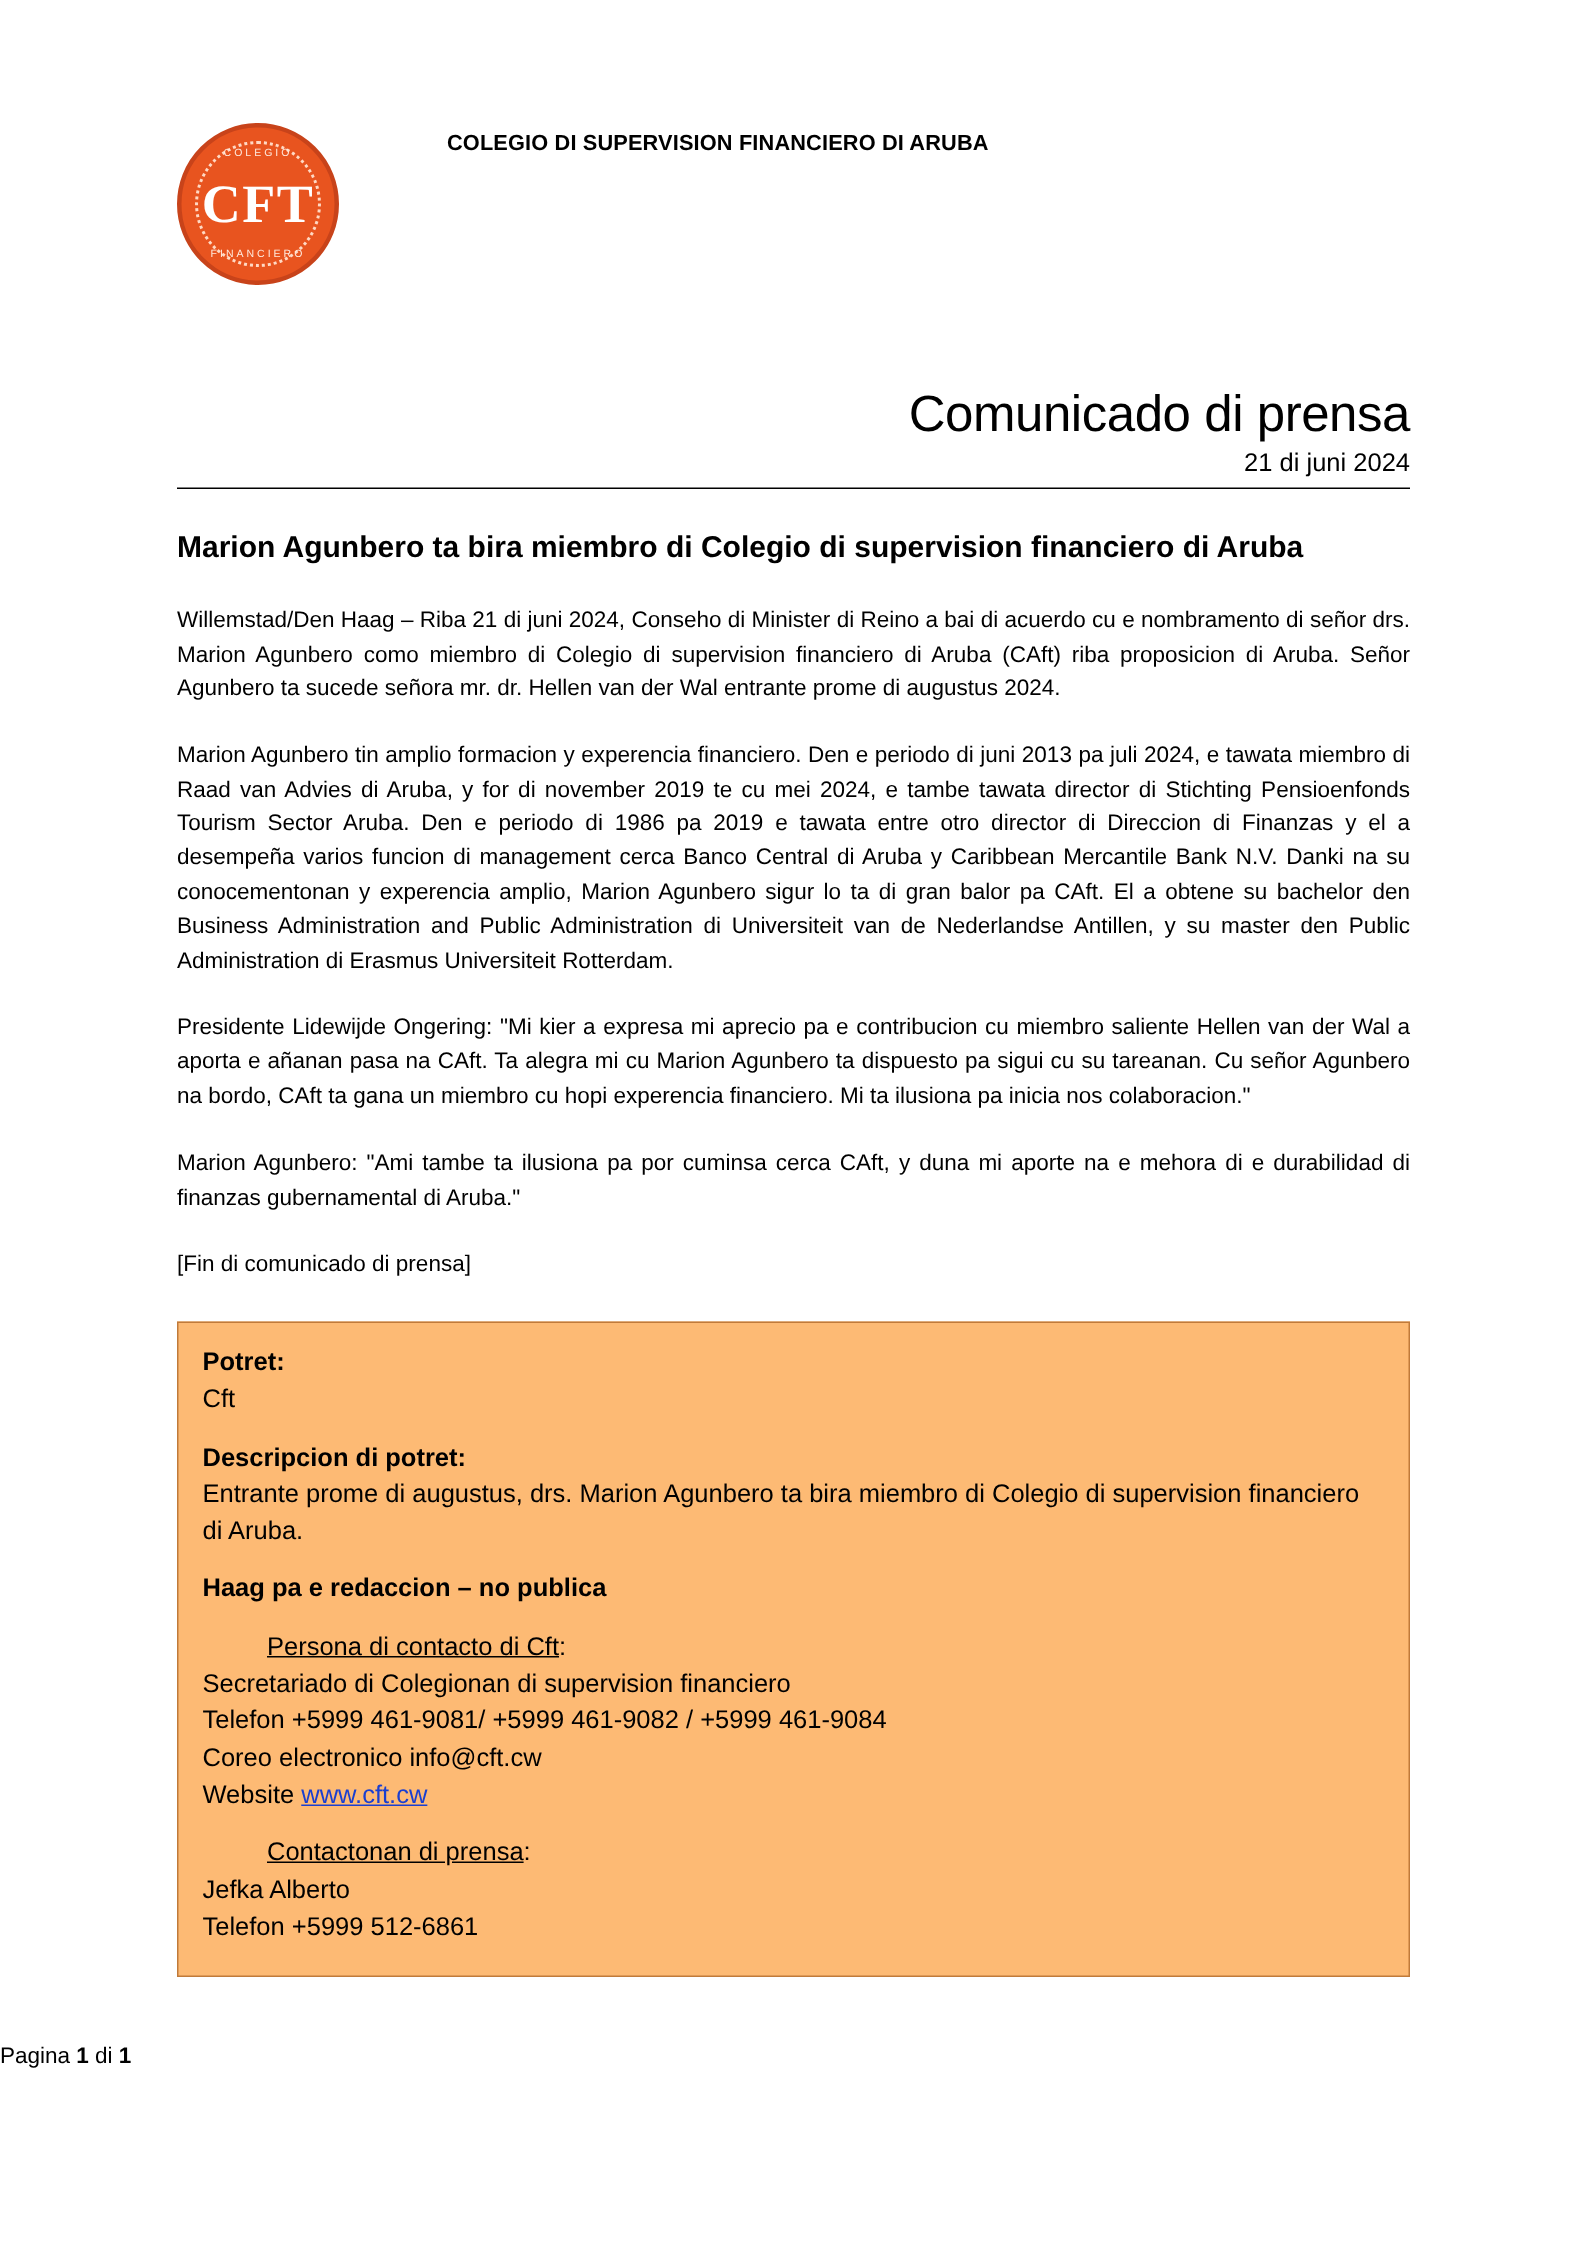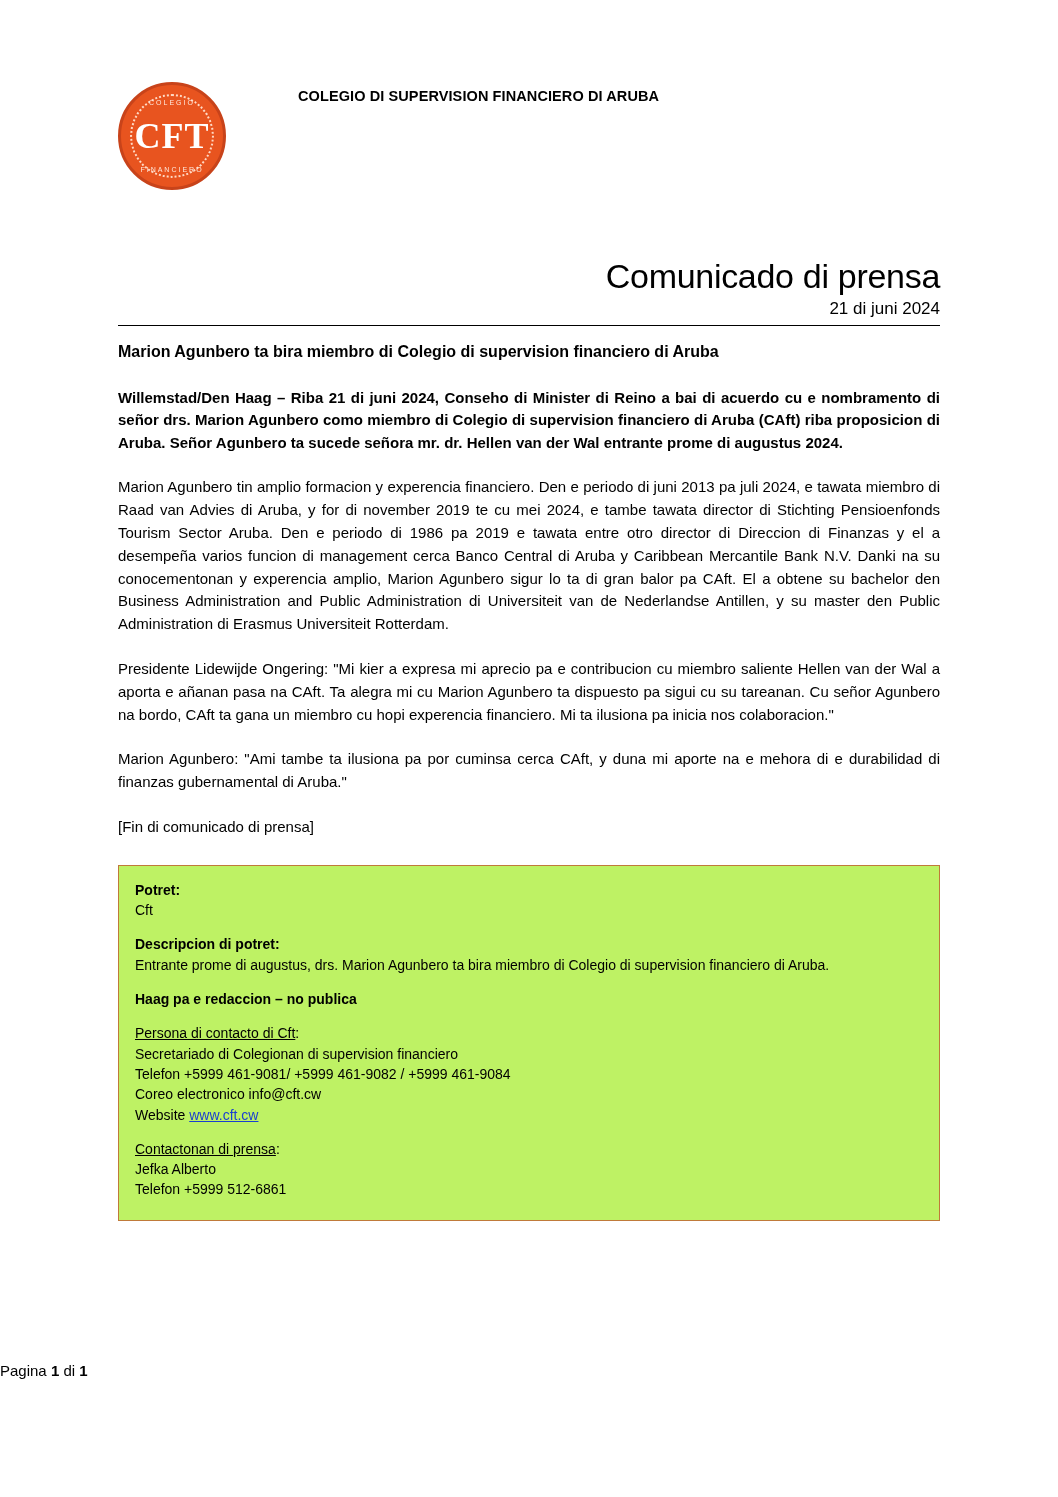--- a/index.html
+++ b/index.html
@@ -110,57 +110,57 @@
     margin-top: 4px;
     padding-bottom: 4px;
   }
   .rule {
     border-bottom: 1.6px solid #000000;
     margin-top: 2px;
   }
 
   
   .headline {
-    font-size: 16px;
+    font-size: 20px;
     font-weight: bold;
     line-height: 1.35;
-    margin-top: 15px;
+    margin-top: 26px;
   }
   p.lead {
     font-size: 15px;
-    font-weight: bold;
+    font-weight: normal;
     line-height: 1.5;
     text-align: justify;
     margin: 24px 0 0 0;
   }
   p.body {
     font-size: 15px;
     line-height: 1.52;
     text-align: justify;
     margin: 22px 0 0 0;
   }
   p.plain {
     font-size: 15px;
     line-height: 1.52;
     margin: 22px 0 0 0;
   }
 
   
   .notebox {
     margin-top: 26px;
-    background: #bef264;
+    background: #fdba74;
     border: 1px solid #c07a3a;
     padding: 14px 16px 20px 16px;
-    font-size: 14px;
+    font-size: 17px;
     line-height: 1.45;
     width: 100%;
   }
   .notebox .b { font-weight: bold; }
   .notebox .sec { margin-top: 14px; }
-  .notebox .u { text-decoration: underline; }
+  .notebox .u { text-decoration: underline; margin-left: 43px; }
   .notebox a, .notebox .link {
     color: #1a3fd0;
     text-decoration: underline;
   }
 
   
   .footer {
     position: absolute;
     left: 0; right: 0;
     bottom: 118px;

